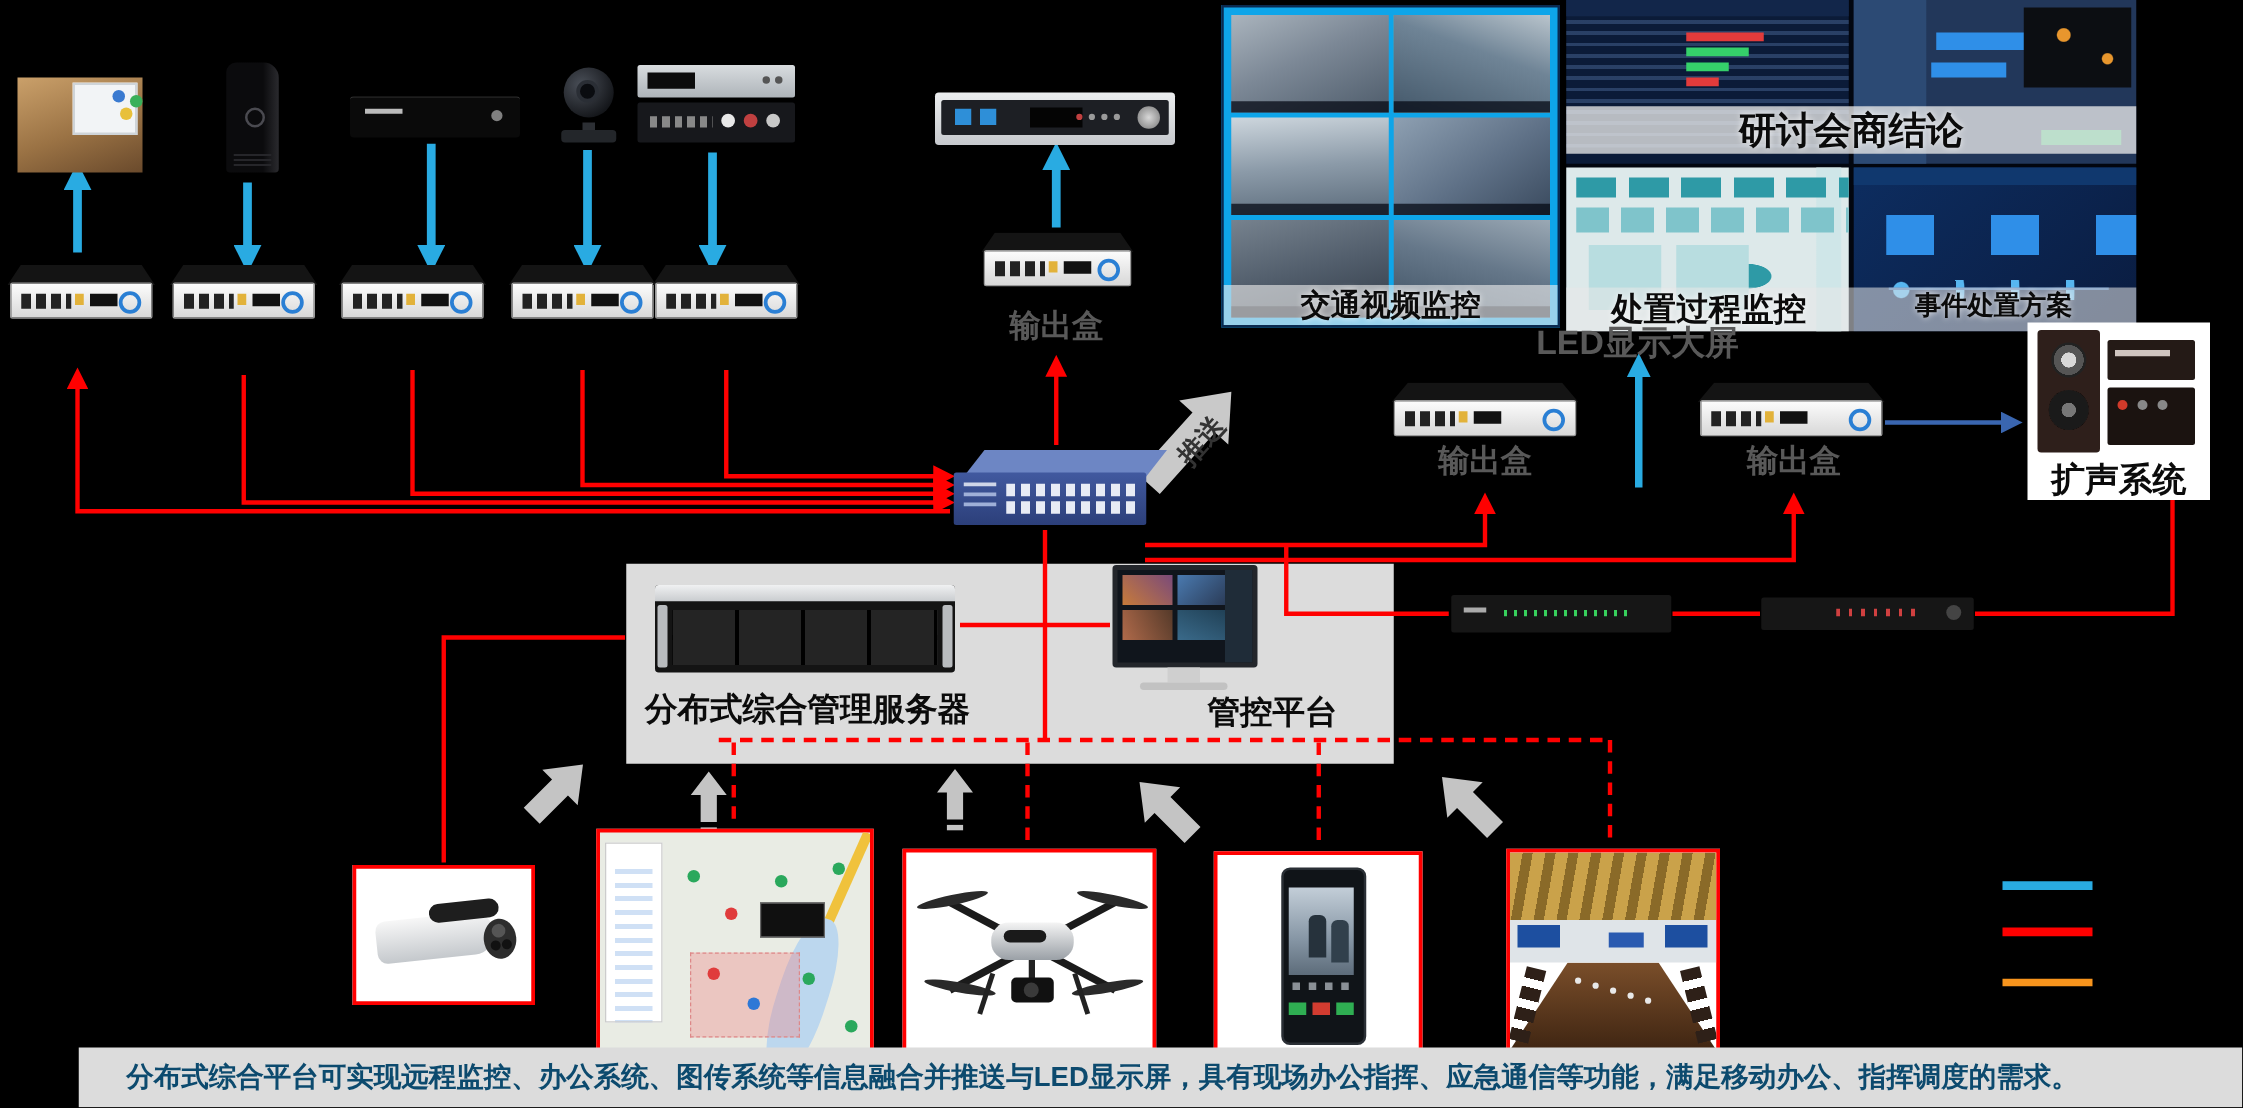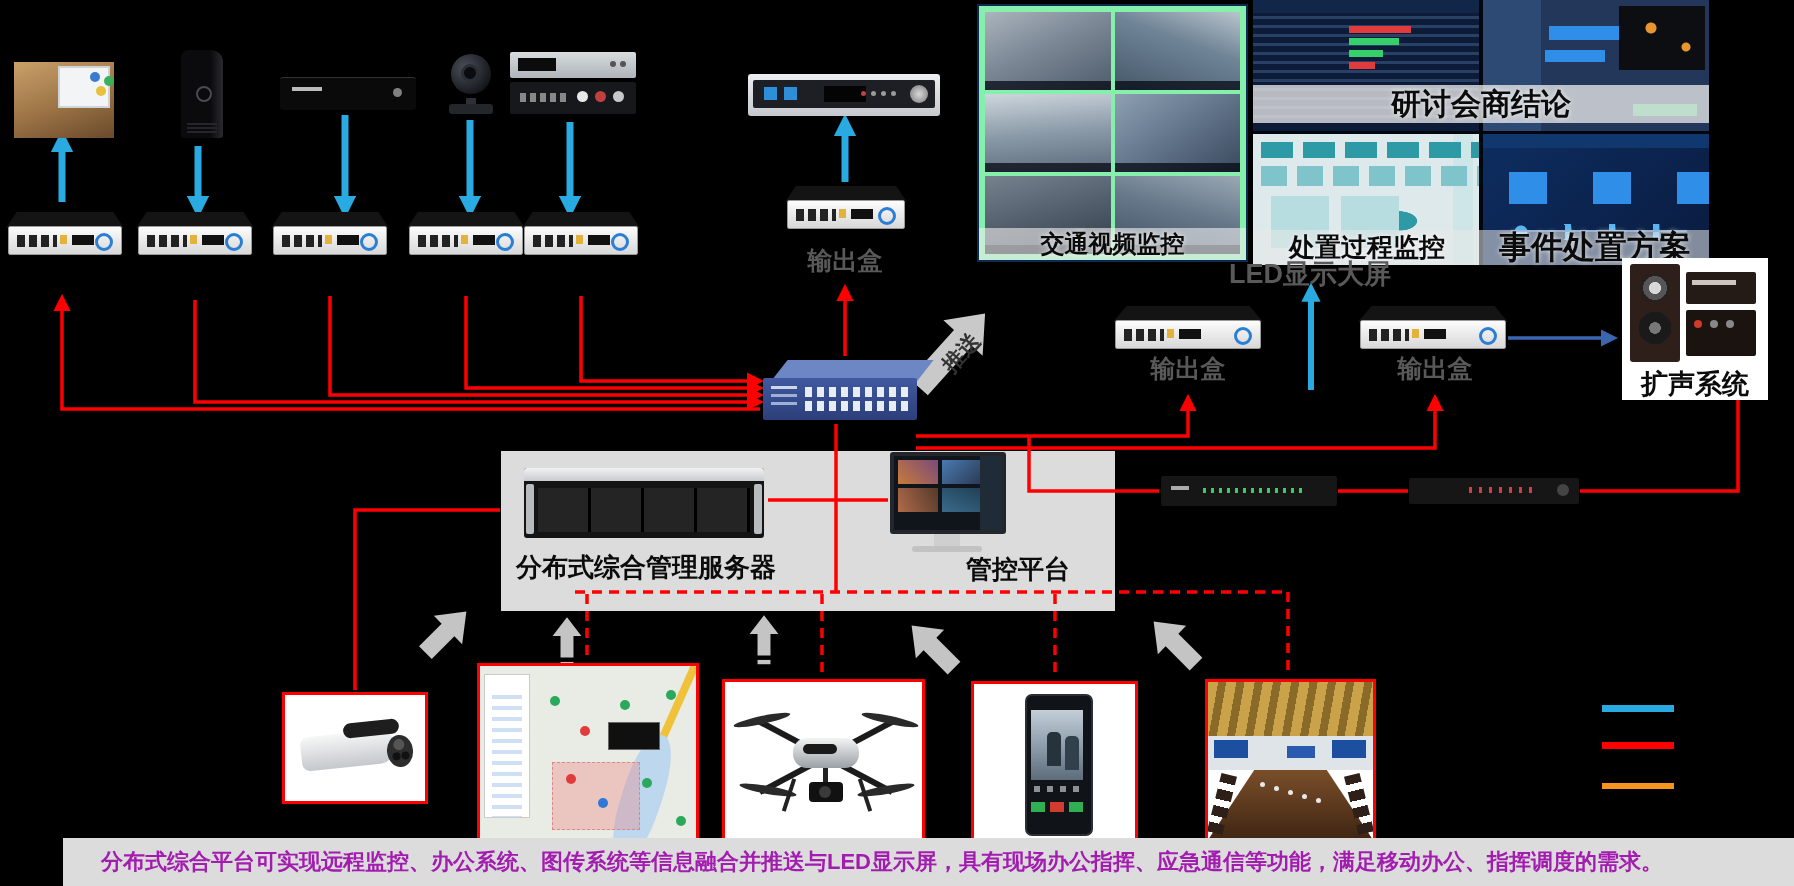--- a/index.html
+++ b/index.html
@@ -16,21 +16,21 @@
                background:repeating-linear-gradient(90deg,#222 0 8px,transparent 8px 12px);}
   .iobox .face::after{content:"";position:absolute;right:8px;top:6px;width:12px;height:12px;
                border:3px solid #2a7fd4;border-radius:50%;}
   .iobox .yport{position:absolute;left:54px;top:23px;width:7px;height:9px;background:#e2b23a;}
   .iobox .dport{position:absolute;left:66px;top:23px;width:22px;height:10px;background:#111;}
   
   .glabel{position:absolute;color:#595959;font-weight:bold;text-align:center;z-index:3;}
   .blabel{position:absolute;color:#0b0b0b;font-weight:bold;text-align:center;z-index:4;
           text-shadow:0 0 5px rgba(255,255,255,.85);}
   
-  #traffic-panel{left:977px;top:4px;width:271px;height:258px;background:#86efac;border:2px solid #0a2a50;
+  #traffic-panel{left:977px;top:4px;width:271px;height:258px;background:#0ea5e9;border:2px solid #0a2a50;
                  box-sizing:border-box;z-index:3;}
   .tgrid{position:absolute;inset:6px;display:grid;grid-template-columns:1fr 1fr;grid-template-rows:1fr 1fr 1fr;gap:4px;}
   .tile{position:relative;}
   .tile::after{content:"";position:absolute;left:0;bottom:0;width:100%;height:9px;background:rgba(5,10,20,.75);}
   .t1{background:linear-gradient(155deg,#aab4bd 0%,#7c8896 45%,#4e5c6b 100%);}
   .t2{background:linear-gradient(200deg,#b9c4cc 0%,#6f8496 40%,#44586a 100%),linear-gradient(90deg,#57714f,#57714f);}
   .t3{background:linear-gradient(175deg,#cdd6dd 0%,#8b9aa8 50%,#5a6a7a 100%);}
   .t4{background:linear-gradient(145deg,#8ea0b2 0%,#5e7086 55%,#3a4a5e 100%);}
   .t5{background:linear-gradient(165deg,#76828e 0%,#525e6c 50%,#323c48 100%);}
   .t6{background:linear-gradient(195deg,#9aa8b4 0%,#66788a 45%,#3e5062 100%);}
@@ -206,21 +206,21 @@
   #meeting .table{position:absolute;left:0;top:88px;width:100%;height:70px;
      background:linear-gradient(#7a4e2a,#3f2512);clip-path:polygon(28% 0,72% 0,100% 100%,0 100%);}
   #meeting .bottles{position:absolute;left:52px;top:100px;width:5px;height:5px;border-radius:50%;background:#e8e8e8;
      box-shadow:14px 4px 0 #e8e8e8,28px 8px 0 #e8e8e8,42px 12px 0 #e8e8e8,56px 16px 0 #e8e8e8;}
   #meeting .chairsL{position:absolute;left:6px;top:92px;width:16px;height:60px;
      background:repeating-linear-gradient(0deg,#2e2018 0 10px,transparent 10px 17px);transform:rotate(14deg);}
   #meeting .chairsR{position:absolute;right:6px;top:92px;width:16px;height:60px;
      background:repeating-linear-gradient(0deg,#2e2018 0 10px,transparent 10px 17px);transform:rotate(-14deg);}
   
   #caption-bar{left:63px;top:838px;width:1731px;height:48px;background:#DCDCDC;z-index:3;
-     font-size:22px;font-weight:bold;color:#a21caf;line-height:48px;padding-left:38px;box-sizing:border-box;white-space:nowrap;overflow:hidden;}
+     font-size:22px;font-weight:bold;color:#0c4a6e;line-height:48px;padding-left:38px;box-sizing:border-box;white-space:nowrap;overflow:hidden;}
   .legend-line{position:absolute;left:1602px;width:72px;height:7px;z-index:3;}
   svg#wires{position:absolute;left:0;top:0;z-index:2;pointer-events:none;}
 </style>
 </head>
 <body>
 
 <div id="stage">
 
   <svg id="wires" width="1794" height="886" viewBox="0 0 1794 886">
     <defs>
@@ -363,23 +363,23 @@
   </div>
 
   <div class="abs" id="right-panel">
     <div class="quad" id="q-tl"></div>
     <div class="quad" id="q-tr"></div>
     <div class="quad" id="q-bl"></div>
     <div class="quad" id="q-br"></div>
     <div class="ledstrip" style="top:85px;height:38px;background:rgba(232,232,232,.78);align-items:center">
       <div class="blabel" style="position:static;font-size:30px">研讨会商结论</div>
     </div>
-    <div class="ledstrip" style="top:230px;height:35px;background:rgba(232,232,232,.55);align-items:center">
+    <div class="ledstrip" style="top:230px;height:35px;background:rgba(232,232,232,.55);align-items:flex-start">
       <div class="blabel" style="position:static;font-size:26px">处置过程监控</div>
-      <div class="blabel" style="position:static;font-size:32px">事件处置方案</div>
+      <div class="blabel" style="position:static;font-size:21px">事件处置方案</div>
     </div>
   </div>
   <div class="glabel" style="left:1210px;top:256px;width:200px;font-size:27px">LED显示大屏</div>
 
   <div class="iobox" style="left:1113px;top:306px;width:150px">
       <div class="cap"></div>
       <div class="face"></div>
       <span class="yport"></span>
       <span class="dport"></span>
     </div>

